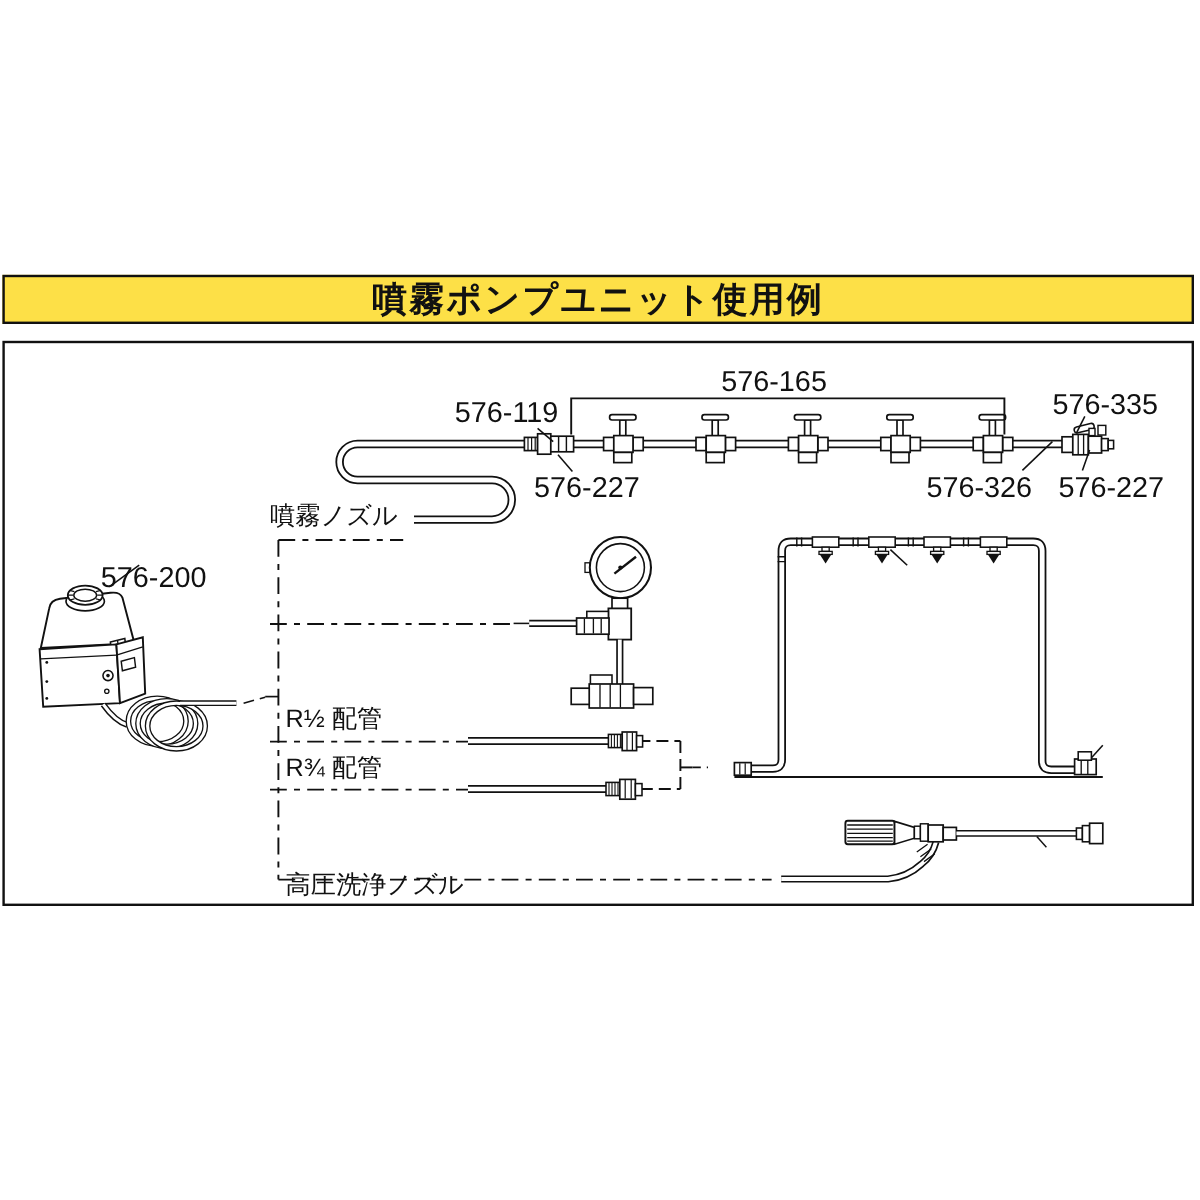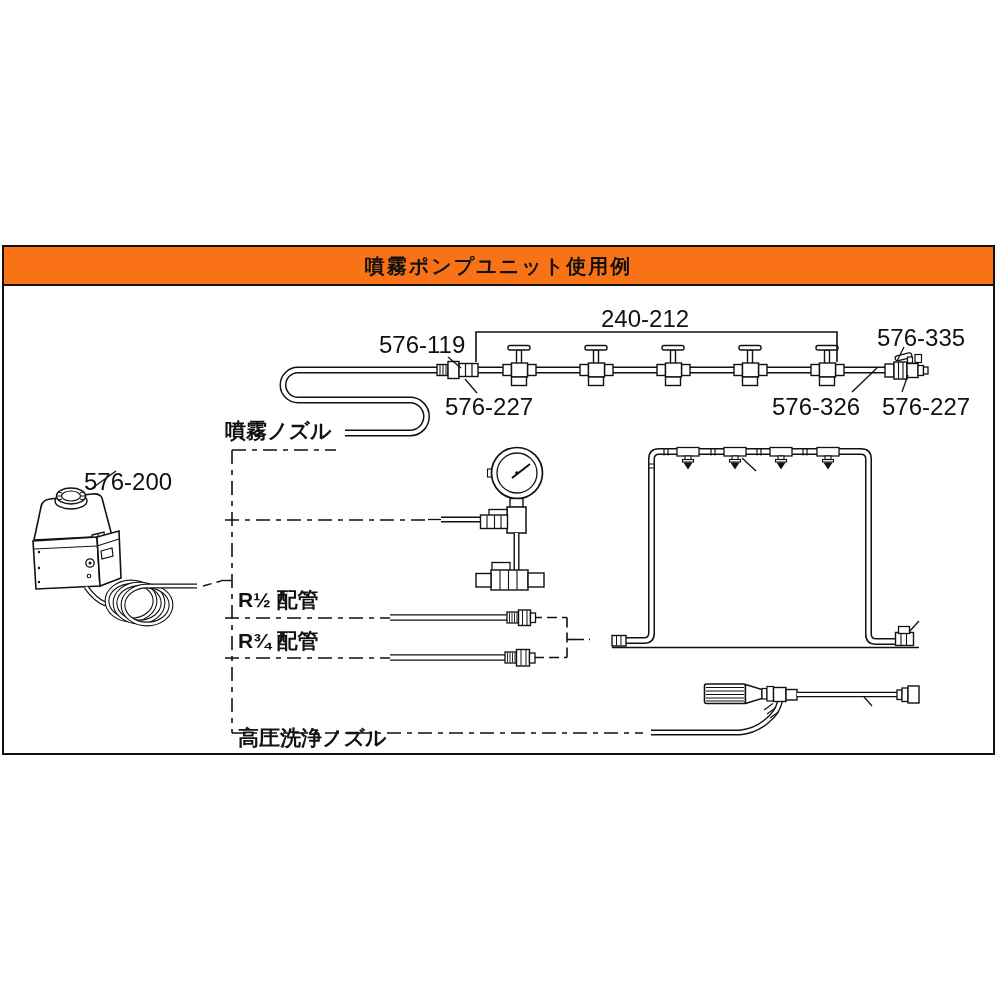--- a/index.html
+++ b/index.html
@@ -1,25 +1,25 @@
 <!DOCTYPE html>
 <html><head>
 <meta charset="utf-8">
 <style>
   html,body{margin:0;padding:0;background:#fff;}
   #page{position:relative;width:1000px;height:1000px;background:#fff;overflow:hidden;
         font-family:"Liberation Sans","DejaVu Sans",sans-serif;color:#111;}
   .box{position:absolute;border:2px solid #111;background:#fff;box-sizing:content-box;}
-  #title-bar{left:2px;top:245px;width:989px;height:37px;background:#f97316;
-             text-align:center;line-height:39px;font-size:20px;font-weight:600;letter-spacing:2px;}
+  #title-bar{left:2px;top:229px;width:989px;height:37px;background:#fde047;
+             text-align:center;line-height:39px;font-size:29px;font-weight:600;letter-spacing:2px;}
   #main-box{left:2px;top:284px;width:989px;height:467px;}
   svg{position:absolute;left:0;top:0;}
   .lbl{position:absolute;white-space:nowrap;line-height:1.05;}
   .pn{font-size:24px;}
-  .jp{font-size:21px;font-weight:bold;}
+  .jp{font-size:21px;}
 </style>
 </head>
 <body>
 
 <div id="page">
 
   <div id="title-bar" class="box">
     <span>噴霧ポンプユニット使用例</span>
   </div>
 
@@ -209,21 +209,21 @@
       <rect x="786" y="689.5" width="11" height="10.5" fill="#fff" stroke="#111" stroke-width="1.4"></rect>
       <path d="M 797,694.5 H 898" stroke="#111" stroke-width="5.5"></path>
       <path d="M 797,694.5 H 898" stroke="#fff" stroke-width="3"></path>
       <line x1="864" y1="697" x2="872" y2="706" stroke="#111" stroke-width="1.2"></line>
       <rect x="897" y="690" width="5" height="9.5" fill="#fff" stroke="#111" stroke-width="1.3"></rect>
       <rect x="902" y="688" width="6" height="13.5" fill="#fff" stroke="#111" stroke-width="1.3"></rect>
       <rect x="908" y="686" width="11" height="17" fill="#fff" stroke="#111" stroke-width="1.4"></rect>
     </g>
   </svg>
 
-  <div class="lbl pn" style="left:601px;top:306px">240-212</div>
+  <div class="lbl pn" style="left:601px;top:306px">576-165</div>
   <div class="lbl pn" style="left:379px;top:332px">576-119</div>
   <div class="lbl pn" style="left:445px;top:394px">576-227</div>
   <div class="lbl pn" style="left:772px;top:394px">576-326</div>
   <div class="lbl pn" style="left:882px;top:394px">576-227</div>
   <div class="lbl pn" style="left:877px;top:325px">576-335</div>
   <div class="lbl pn" style="left:84px;top:469px">576-200</div>
 
   <div class="lbl jp" style="left:225px;top:420px">噴霧ノズル</div>
   <div class="lbl jp" style="left:238px;top:589px">R½ 配管</div>
   <div class="lbl jp" style="left:238px;top:630px">R¾ 配管</div>

